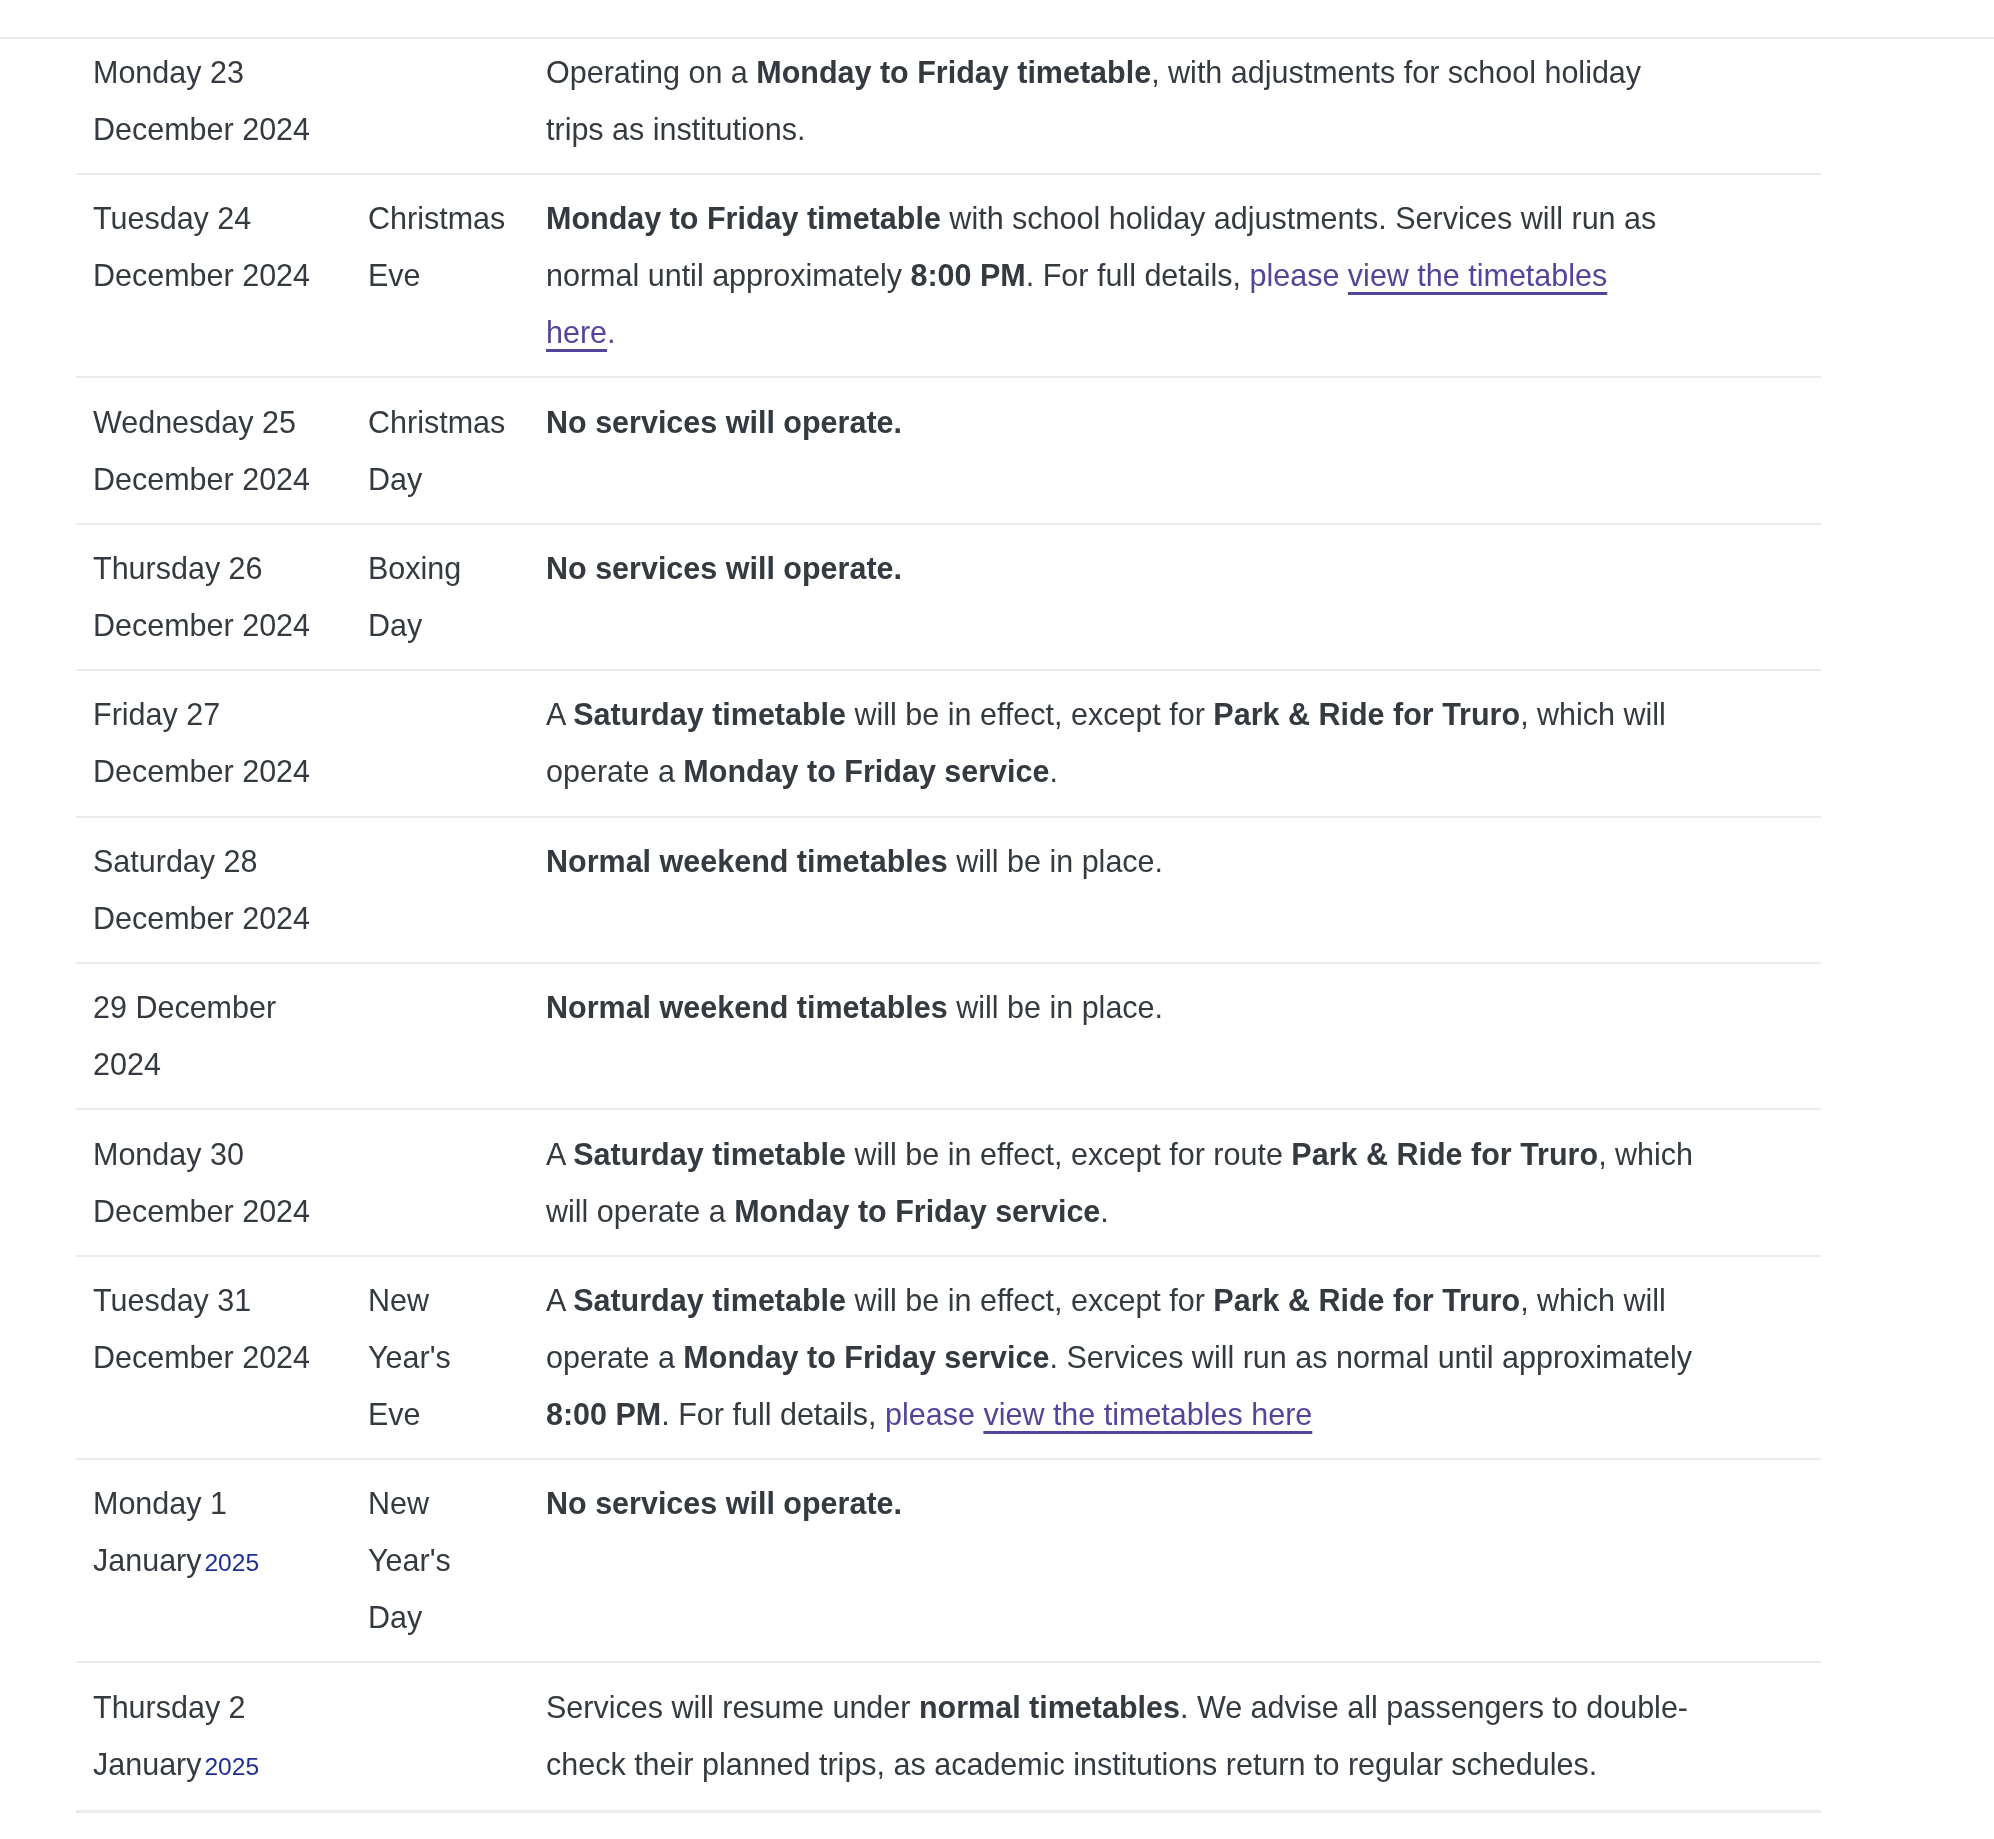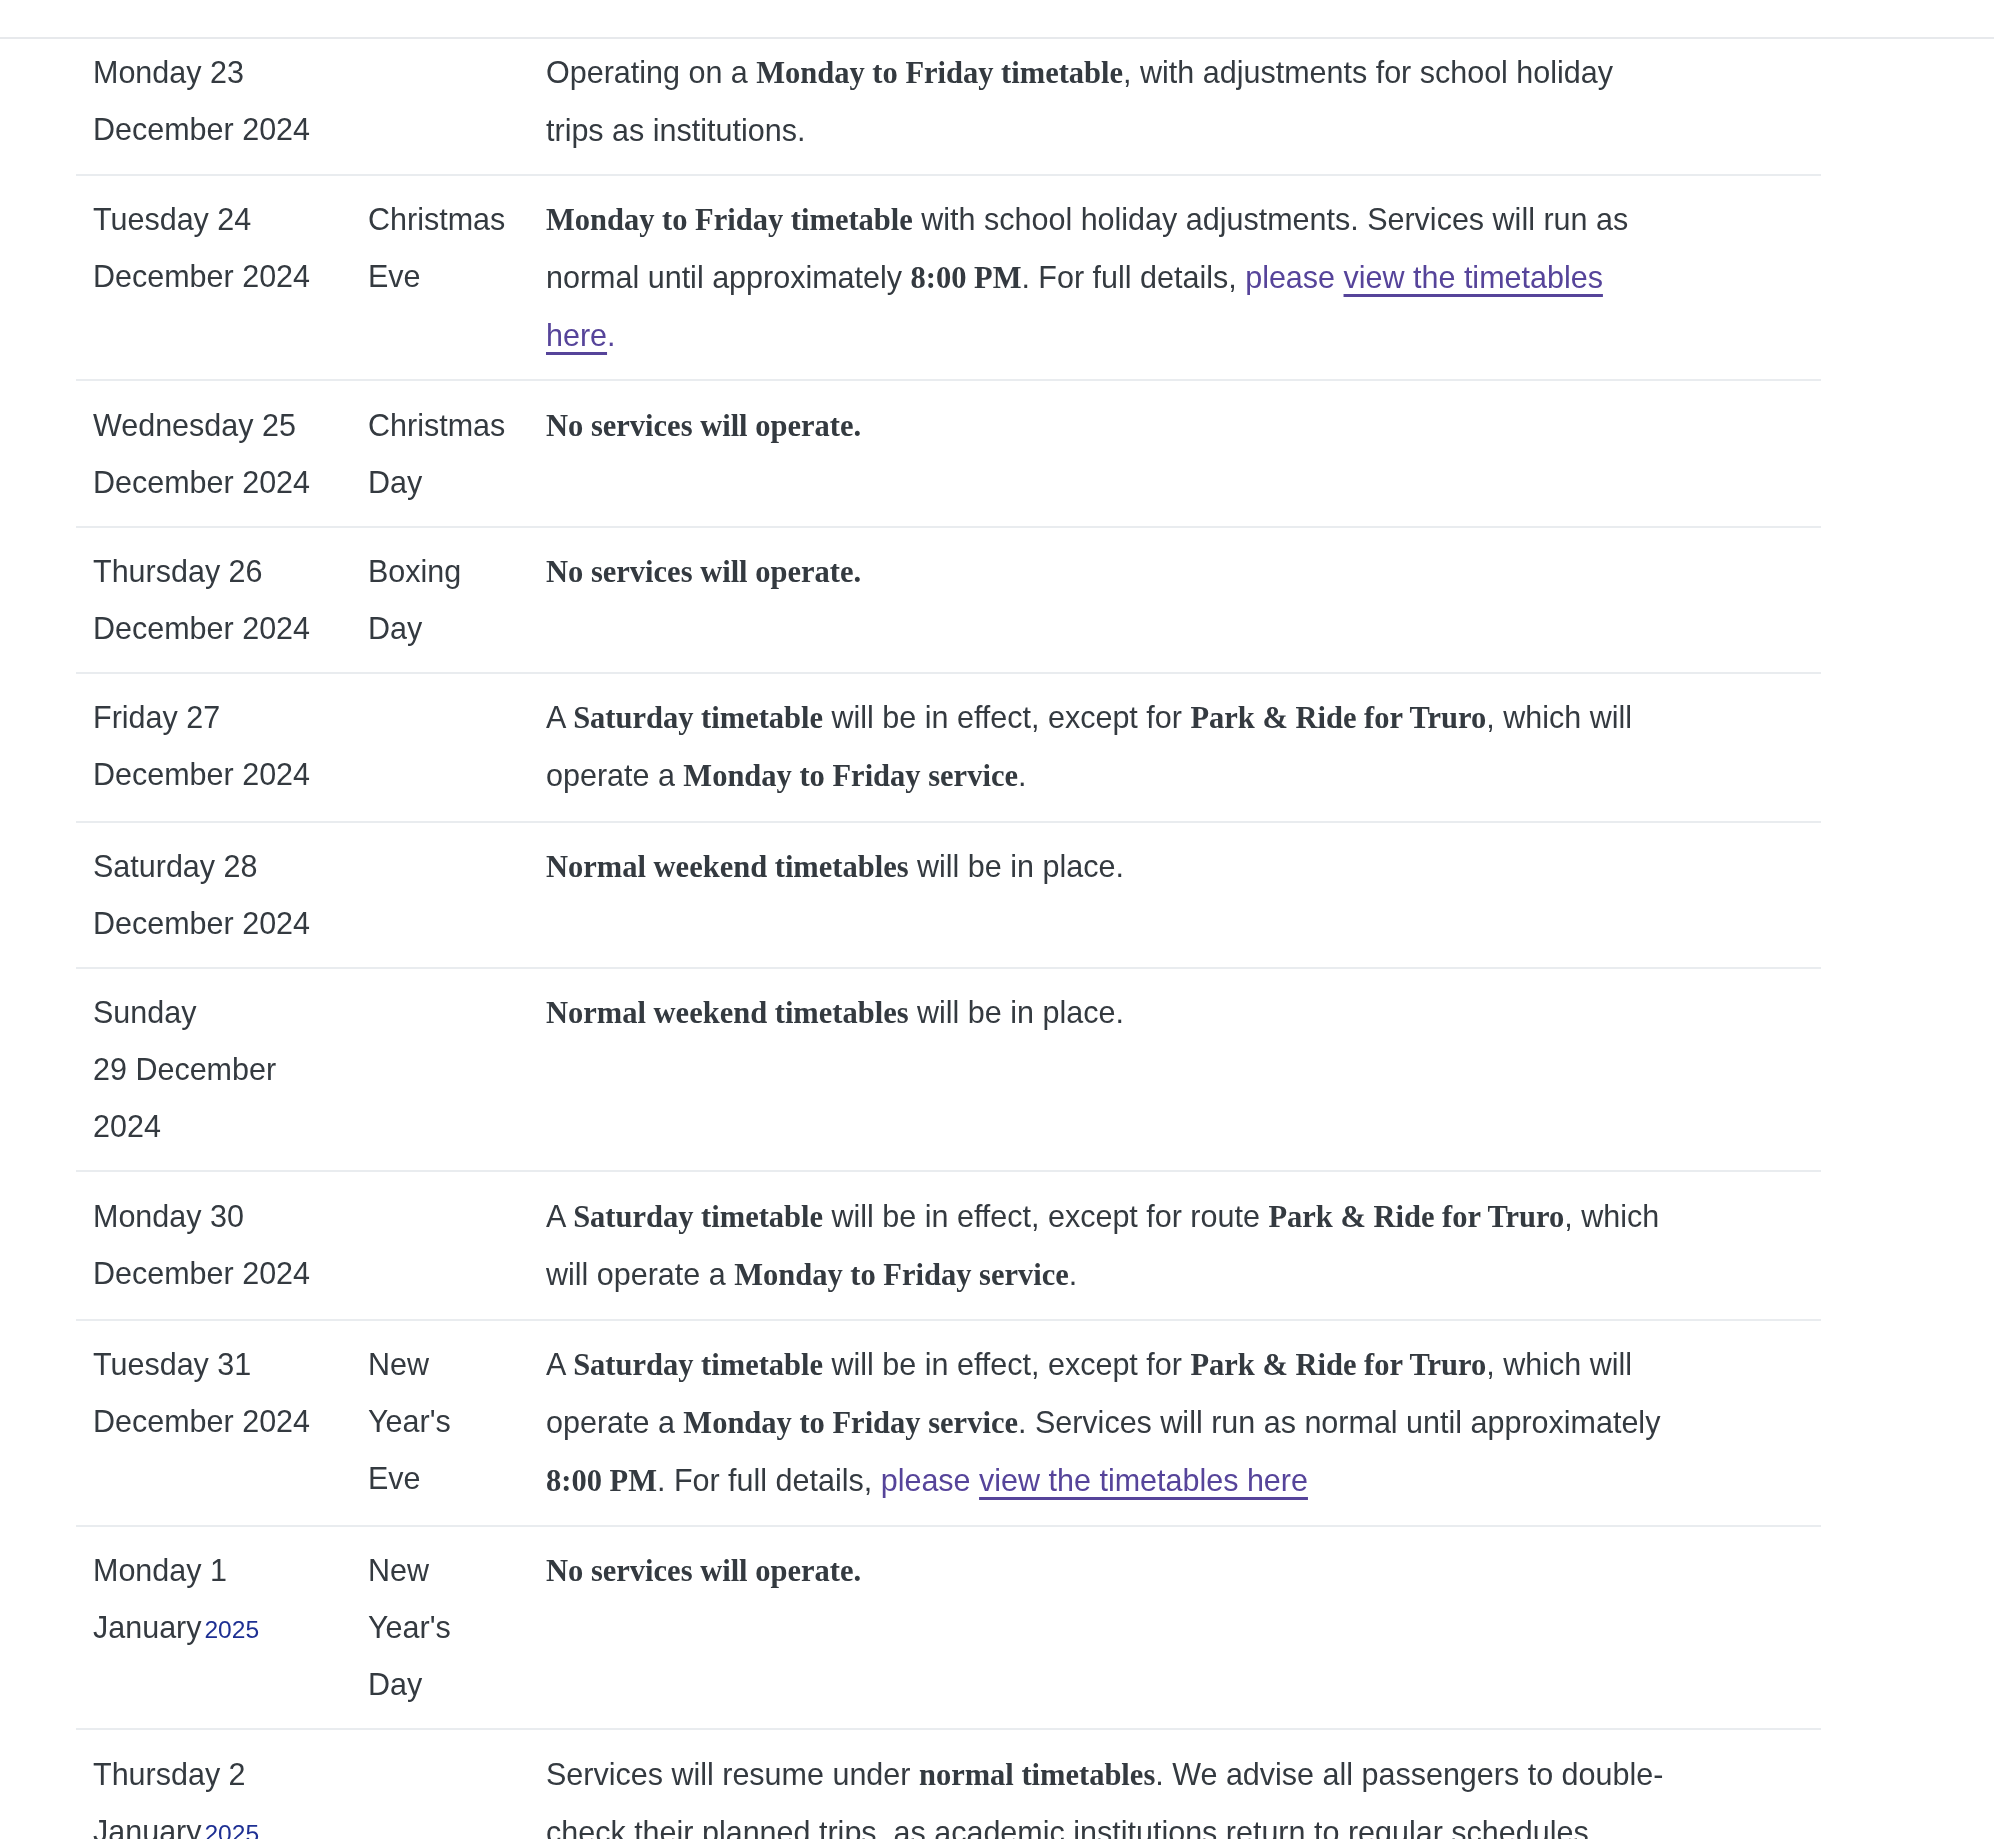--- a/index.html
+++ b/index.html
@@ -28,21 +28,21 @@
     border-top:2px solid var(--divider);
     padding:15.2px 0;
     box-sizing:border-box;
   }
   .row.first{border-top:none;padding-top:4.9px;}
   .row.last{border-bottom:3.9px solid var(--divider);}
   .date-cell{flex:none;width:292px;padding-left:17px;box-sizing:border-box;}
   .holiday-cell{flex:none;width:178px;box-sizing:border-box;}
   .detail-cell{flex:1;padding-right:64px;box-sizing:border-box;}
   .line,.detail-text{font-size:30.5px;line-height:57px;}
-  .b{font-weight:700;font-family:Liberation Serif, serif;}
+  .b{font-weight:700;}
   .lk{color:var(--link);font-weight:400;}
   .u{
     text-decoration:underline;
     text-decoration-thickness:2.5px;
     text-underline-offset:5.9px;
     cursor:pointer;
   }
   .yr{color:var(--year);font-size:24.6px;margin-left:2.9px;margin-top:8px;}
 </style>
 </head>
@@ -114,21 +114,20 @@
         <div class="line"><span>Saturday 28</span></div>
         <div class="line"><span>December 2024</span></div>
       </div>
       <div class="holiday-cell"></div>
       <div class="detail-cell">
         <div class="detail-text"><span class="b">Normal weekend timetables</span><span> will be in place.</span></div>
       </div>
     </div>
     <div class="row">
       <div class="date-cell">
-        <div class="line"><span>Sunday</span></div>
         <div class="line"><span>29 December</span></div>
         <div class="line"><span>2024</span></div>
       </div>
       <div class="holiday-cell"></div>
       <div class="detail-cell">
         <div class="detail-text"><span class="b">Normal weekend timetables</span><span> will be in place.</span></div>
       </div>
     </div>
     <div class="row">
       <div class="date-cell">

